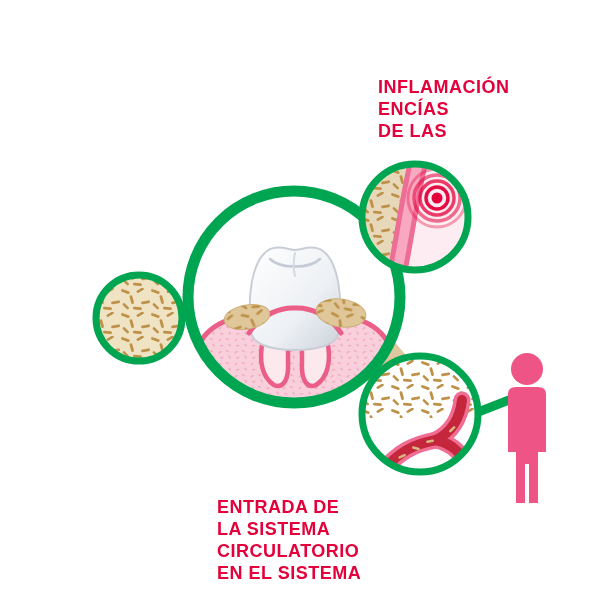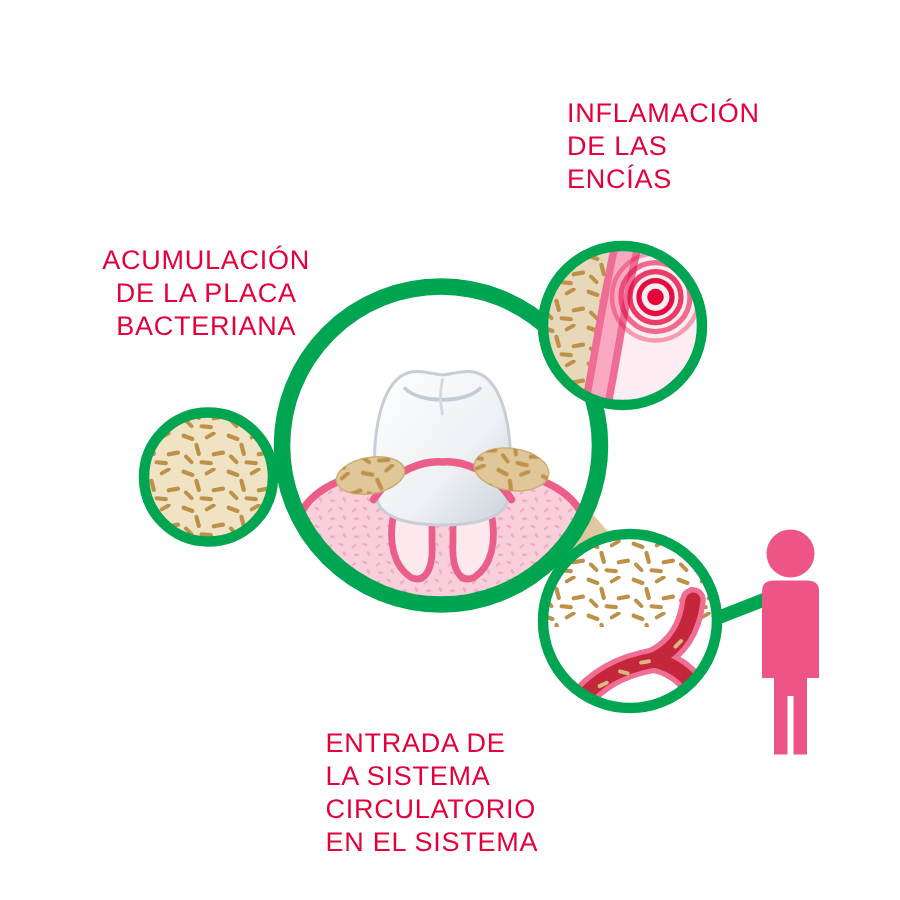--- a/index.html
+++ b/index.html
@@ -12,22 +12,22 @@
     --tan-bg:#EFE3C4;
     --plaque:#DFC79A;
   }
   html,body{margin:0;padding:0;background:#ffffff;}
   .stage{
     position:relative;width:600px;height:600px;background:#ffffff;overflow:hidden;
     font-family:"Liberation Sans", sans-serif;
   }
   .stage svg{position:absolute;left:0;top:0;}
   .label{
-    position:absolute;color:var(--red);font-weight:normal;font-size:18px;
-    letter-spacing:.5px;line-height:22px;white-space:nowrap;
+    position:absolute;color:var(--red);font-weight:bold;font-size:18px;
+    letter-spacing:.5px;line-height:22px;white-space:nowrap;margin-top:12px;
   }
   .label span{display:block;}
   .label.centered{text-align:center;}
 </style>
 </head>
 <body>
 
 <div class="stage">
 
   <svg width="600" height="600" viewBox="0 0 600 600">
@@ -171,30 +171,25 @@
     </g>
 
     <g style="fill:var(--pink-person)">
       <circle cx="527" cy="369" r="16"></circle>
       <path d="M508,394 Q508,387 516,387 L538,387 Q546,387 546,394
                L546,452 L538,452 L538,503 L529,503 L529,464
                L525,464 L525,503 L516,503 L516,452 L508,452 Z"></path>
     </g>
   </svg>
 
-  <div class="label centered" style="left:40px;top:162px;width:195px;">
-    <span>ACUMULACIÓN</span>
-    <span>DE LA PLACA</span>
-    <span>BACTERIANA</span>
-  </div>
 
   <div class="label" style="left:378px;top:64px;">
     <span>INFLAMACIÓN</span>
+    <span>ENCÍAS</span>
     <span>DE LAS</span>
-    <span>ENCÍAS</span>
   </div>
 
   <div class="label" style="left:217px;top:484px;">
     <span>ENTRADA DE</span>
     <span>LA SISTEMA</span>
     <span>CIRCULATORIO</span>
     <span>EN EL SISTEMA</span>
   </div>
 
 </div>

